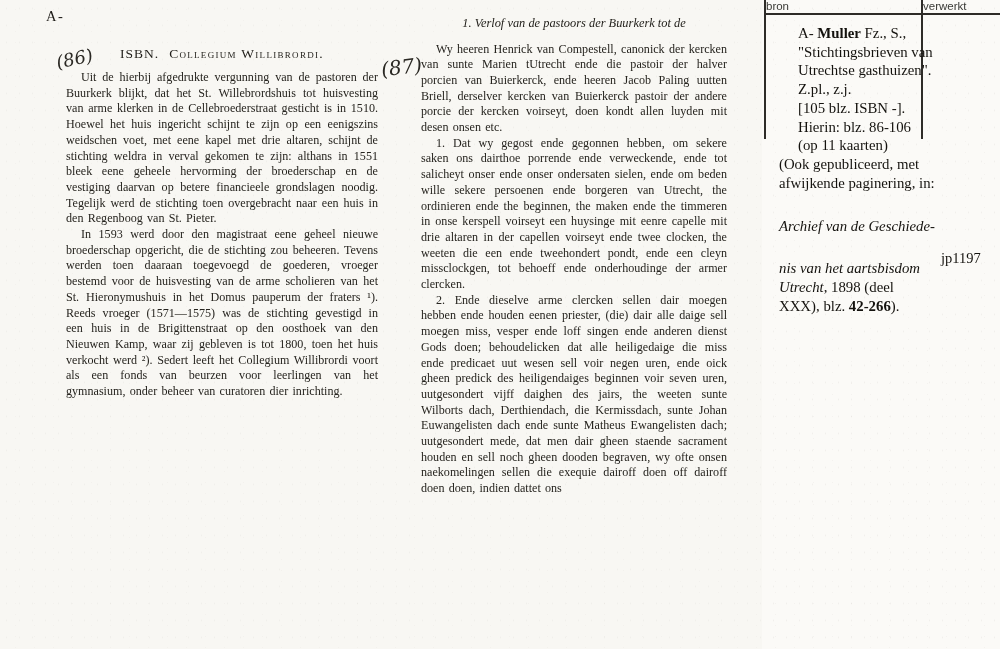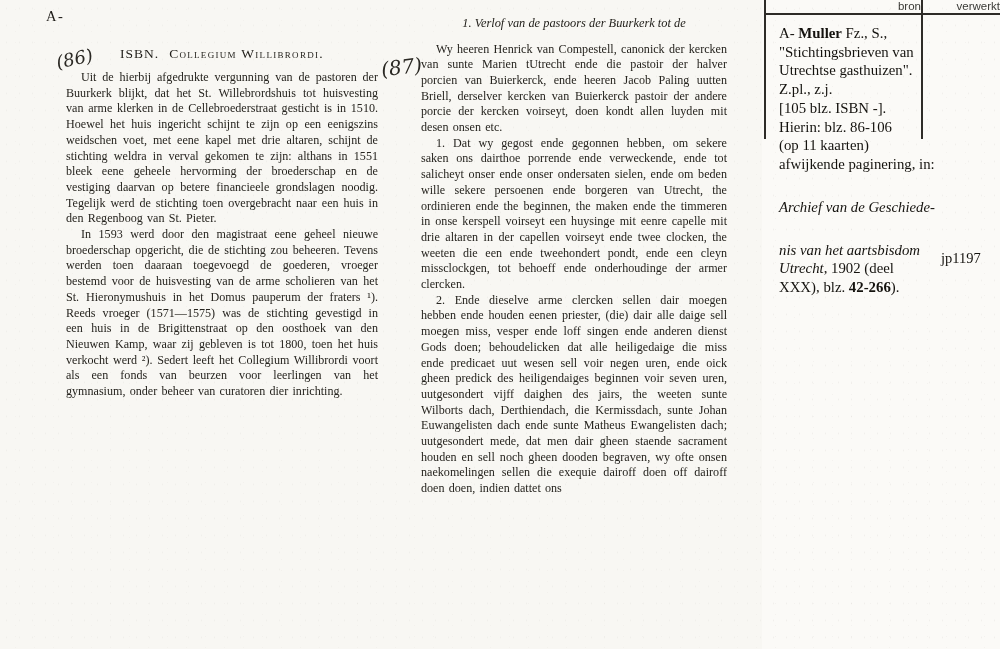--- a/index.html
+++ b/index.html
@@ -36,27 +36,27 @@
 
   .col-mid { position:absolute; left:421px; top:16px; width:306px; }
   .mid-title { text-align:center; font-style:italic; font-size:12.4px; line-height:15.5px; margin:0; white-space:nowrap; color:#24221d; }
   .mid-paras { margin-top:10px; }
 
   .card-line { position:absolute; background:#2e2c28; }
   .card-hline  { left:764px; top:13px; width:236px; height:2px; }
   .card-vline-left { left:764px; top:0; width:2px; height:139px; }
   .card-vline-mid  { left:921px; top:0; width:2px; height:139px; }
   .card-head {
-    position:absolute; top:0; height:14px; text-align:right;
+    position:absolute; top:0; height:14px; text-align:left;
     font-family:"Liberation Sans", sans-serif; font-size:11.5px; color:#3a3a36;
   }
   .card-head-bron { left:766px; width:155px; }
   .card-head-verwerkt { left:923px; width:77px; }
 
-  .card-entry { position:absolute; left:779px; top:24px; font-size:14.8px; line-height:18.7px; white-space:nowrap; color:#14120e; }
+  .card-entry { position:absolute; left:798px; top:24px; font-size:14.8px; line-height:18.7px; white-space:nowrap; color:#14120e; }
   .card-note  { position:absolute; left:779px; top:155px; font-size:14.8px; line-height:18.8px; white-space:nowrap; color:#14120e; }
   .b { font-weight:bold; }
   .i { font-style:italic;margin-top:24px; }
   .jp-code { position:absolute; left:941px; top:250px; font-size:14.5px; color:#14120e; }
 
   .typewriter { position:absolute; left:768px; top:477px; font-family:"Liberation Mono", monospace; font-size:12.5px; line-height:16px; color:#1c1a16; }
   .tw-2 { padding-left:8px; }
 </style>
 </head>
 <body>
@@ -96,22 +96,23 @@
     <div><span>A- </span><span class="b">Muller</span><span> Fz., S.,</span></div>
     <div>"Stichtingsbrieven van</div>
     <div>Utrechtse gasthuizen".</div>
     <div>Z.pl., z.j.</div>
     <div>[105 blz. ISBN -].</div>
     <div>Hierin: blz. 86-106</div>
     <div>(op 11 kaarten)</div>
   </div>
 
   <div class="card-note">
+    <div>(Ook gepubliceerd, met</div>
     <div>afwijkende paginering, in:</div>
     <div class="i">Archief van de Geschiede-</div>
     <div class="i">nis van het aartsbisdom</div>
-    <div><span class="i">Utrecht</span><span>,  1902 (deel</span></div>
+    <div><span class="i">Utrecht</span><span>,  1898 (deel</span></div>
     <div><span>XXX), blz. </span><span class="b">42-266</span><span>).</span></div>
   </div>
 
   <div class="jp-code">jp1197</div>
 
 </div>
 
 </body></html>

